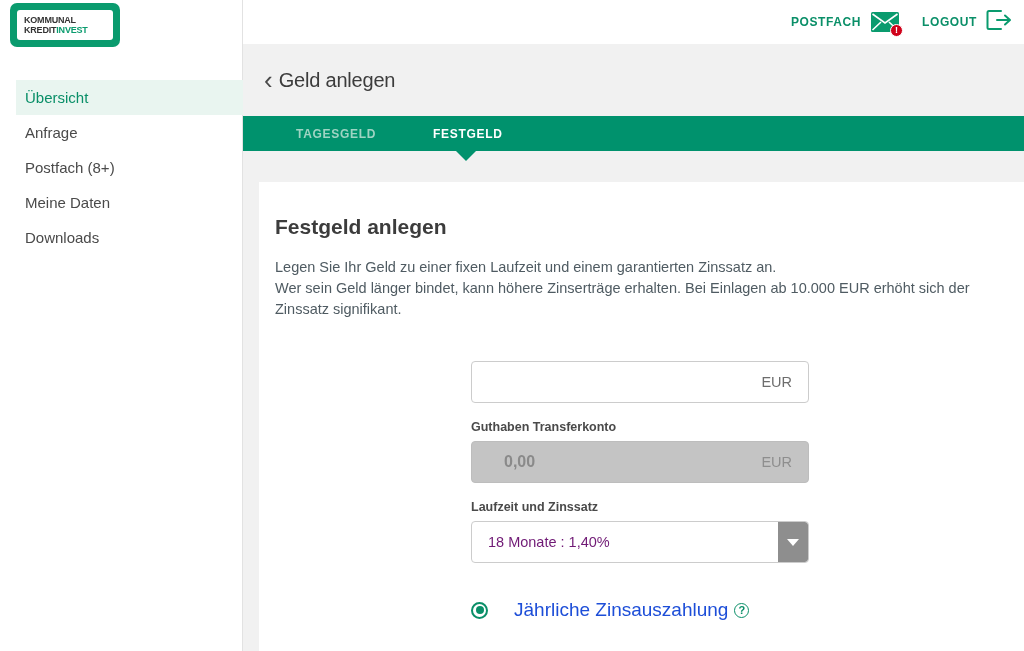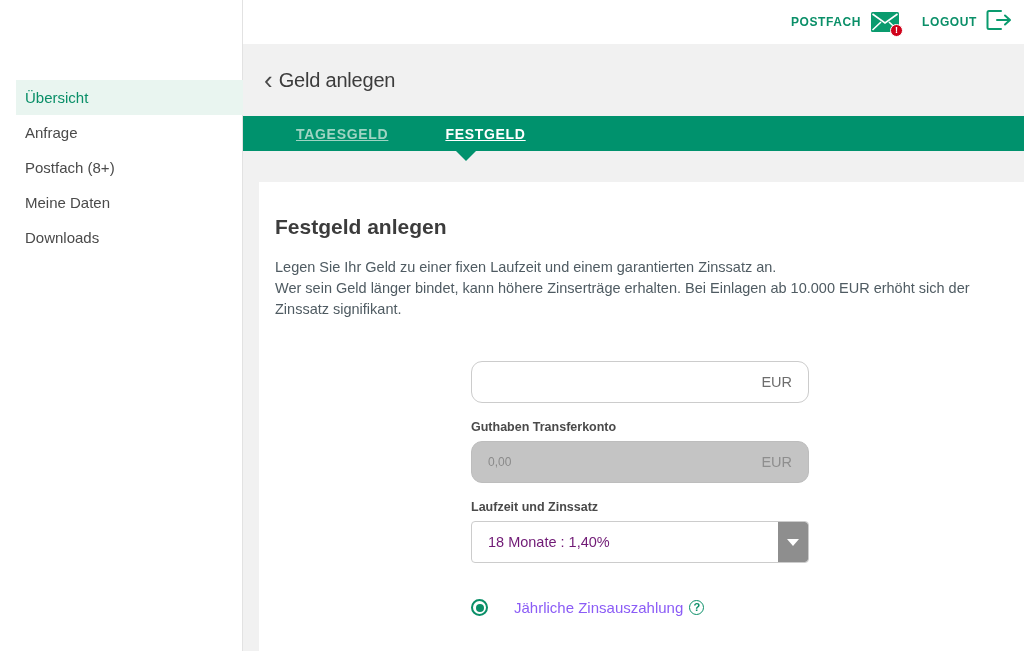--- a/index.html
+++ b/index.html
@@ -106,25 +106,24 @@
     letter-spacing: -0.2px;
   }
 
   .tabbar {
     position: relative;
     height: 35px;
     background: #00926d;
     display: flex; align-items: center;
   }
   .tab {
-    font-size: 14px; font-weight: bold;
+    font-size: 12px; font-weight: bold;
     letter-spacing: 0.7px;
     cursor: pointer;
     margin-right: 0;
-    text-decoration: underline;
   }
   .tab.t1 { margin-left: 53px; color: #9ed4c3; }
   .tab.t2 { margin-left: 57px; color: #ffffff; }
   .tab-pointer {
     position: absolute; left: 213px; top: 35px;
     width: 0; height: 0;
     border-left: 10px solid transparent;
     border-right: 10px solid transparent;
     border-top: 10px solid #00926d;
   }
@@ -152,34 +151,35 @@
   .field { margin-bottom: 17px; }
   .field-label {
     font-size: 12.5px; color: #4a4a4a;
     font-weight: bold;
     margin-bottom: 7px;
   }
   .input-box {
     position: relative;
     height: 42px;
     border: 1px solid #cccccc;
-    border-radius: 11px;
+    border-radius: 4px;
     background: #ffffff;
     display: flex; align-items: center; justify-content: center;
   }
   .input-box.disabled {
     background: #c4c4c4;
     border-color: #bdbdbd;
   }
   .input-val {
     flex: 1;
-    font-size: 12px; color: #8a8a8a;
-    padding-left: 16px;
+    font-size: 16px; color: #8a8a8a;
+    padding-left: 32px;
     background: transparent; border: none; outline: none;
     font-family: "Liberation Sans", sans-serif;
+    font-weight: bold;
   }
   .input-suffix {
     font-size: 14.5px; color: #6d6d6d;
     padding-right: 16px;
   }
   .input-box.disabled .input-suffix { color: #8e8e8e; }
 
   .select-box {
     position: relative;
     height: 42px;
@@ -218,21 +218,21 @@
     border: 2px solid #0a8f68;
     display: flex; align-items: center; justify-content: center;
     cursor: pointer;
     flex: none;
   }
   .radio-dot {
     width: 8px; height: 8px; border-radius: 50%;
     background: #0a8f68;
   }
   .radio-label {
-    font-size: 15px; color: #8b5cf6;
+    font-size: 19px; color: #1d4ed8;
     margin-left: 26px;
   }
   .help-icon {
     margin-left: 6px;
     width: 15px; height: 15px;
     border: 1.3px solid #0a8f68;
     border-radius: 50%;
     color: #0a8f68;
     font-size: 11px; line-height: 13px;
     text-align: center;
@@ -240,20 +240,26 @@
     font-weight: bold;
     flex: none;
   }
 </style>
 </head>
 <body>
 
 <div class="app">
 
   <div class="sidebar">
+    <div class="logo-wrap">
+      <div class="logo-inner">
+        <div class="logo-l1">KOMMUNAL</div>
+        <div class="logo-l2"><span>KREDIT</span><span class="invest">INVEST</span></div>
+      </div>
+    </div>
 
     <div class="nav">
       <div class="nav-item active">Übersicht</div>
       <div class="nav-item">Anfrage</div>
       <div class="nav-item">Postfach (8+)</div>
       <div class="nav-item">Meine Daten</div>
       <div class="nav-item">Downloads</div>
     </div>
   </div>
 

